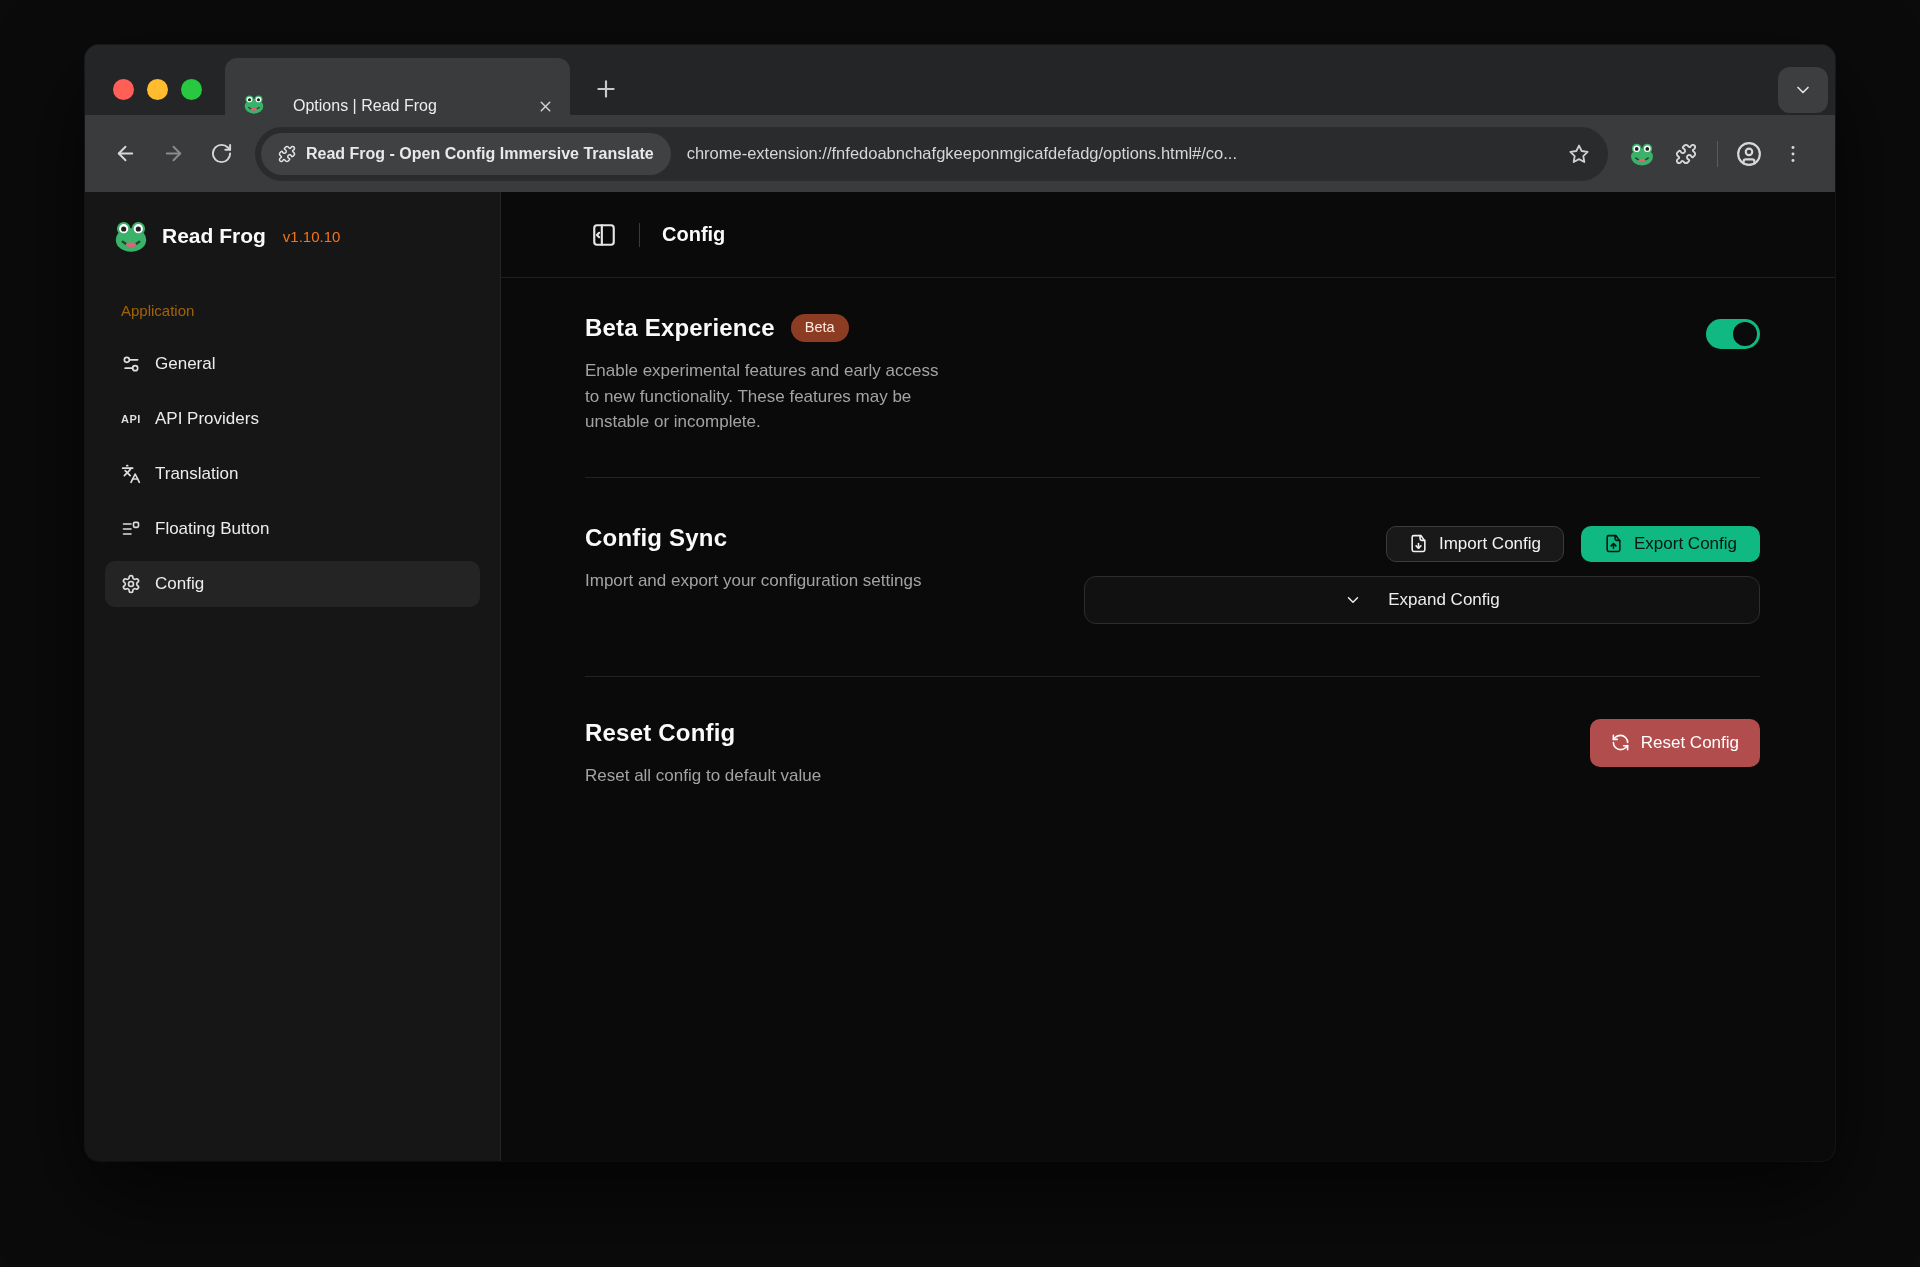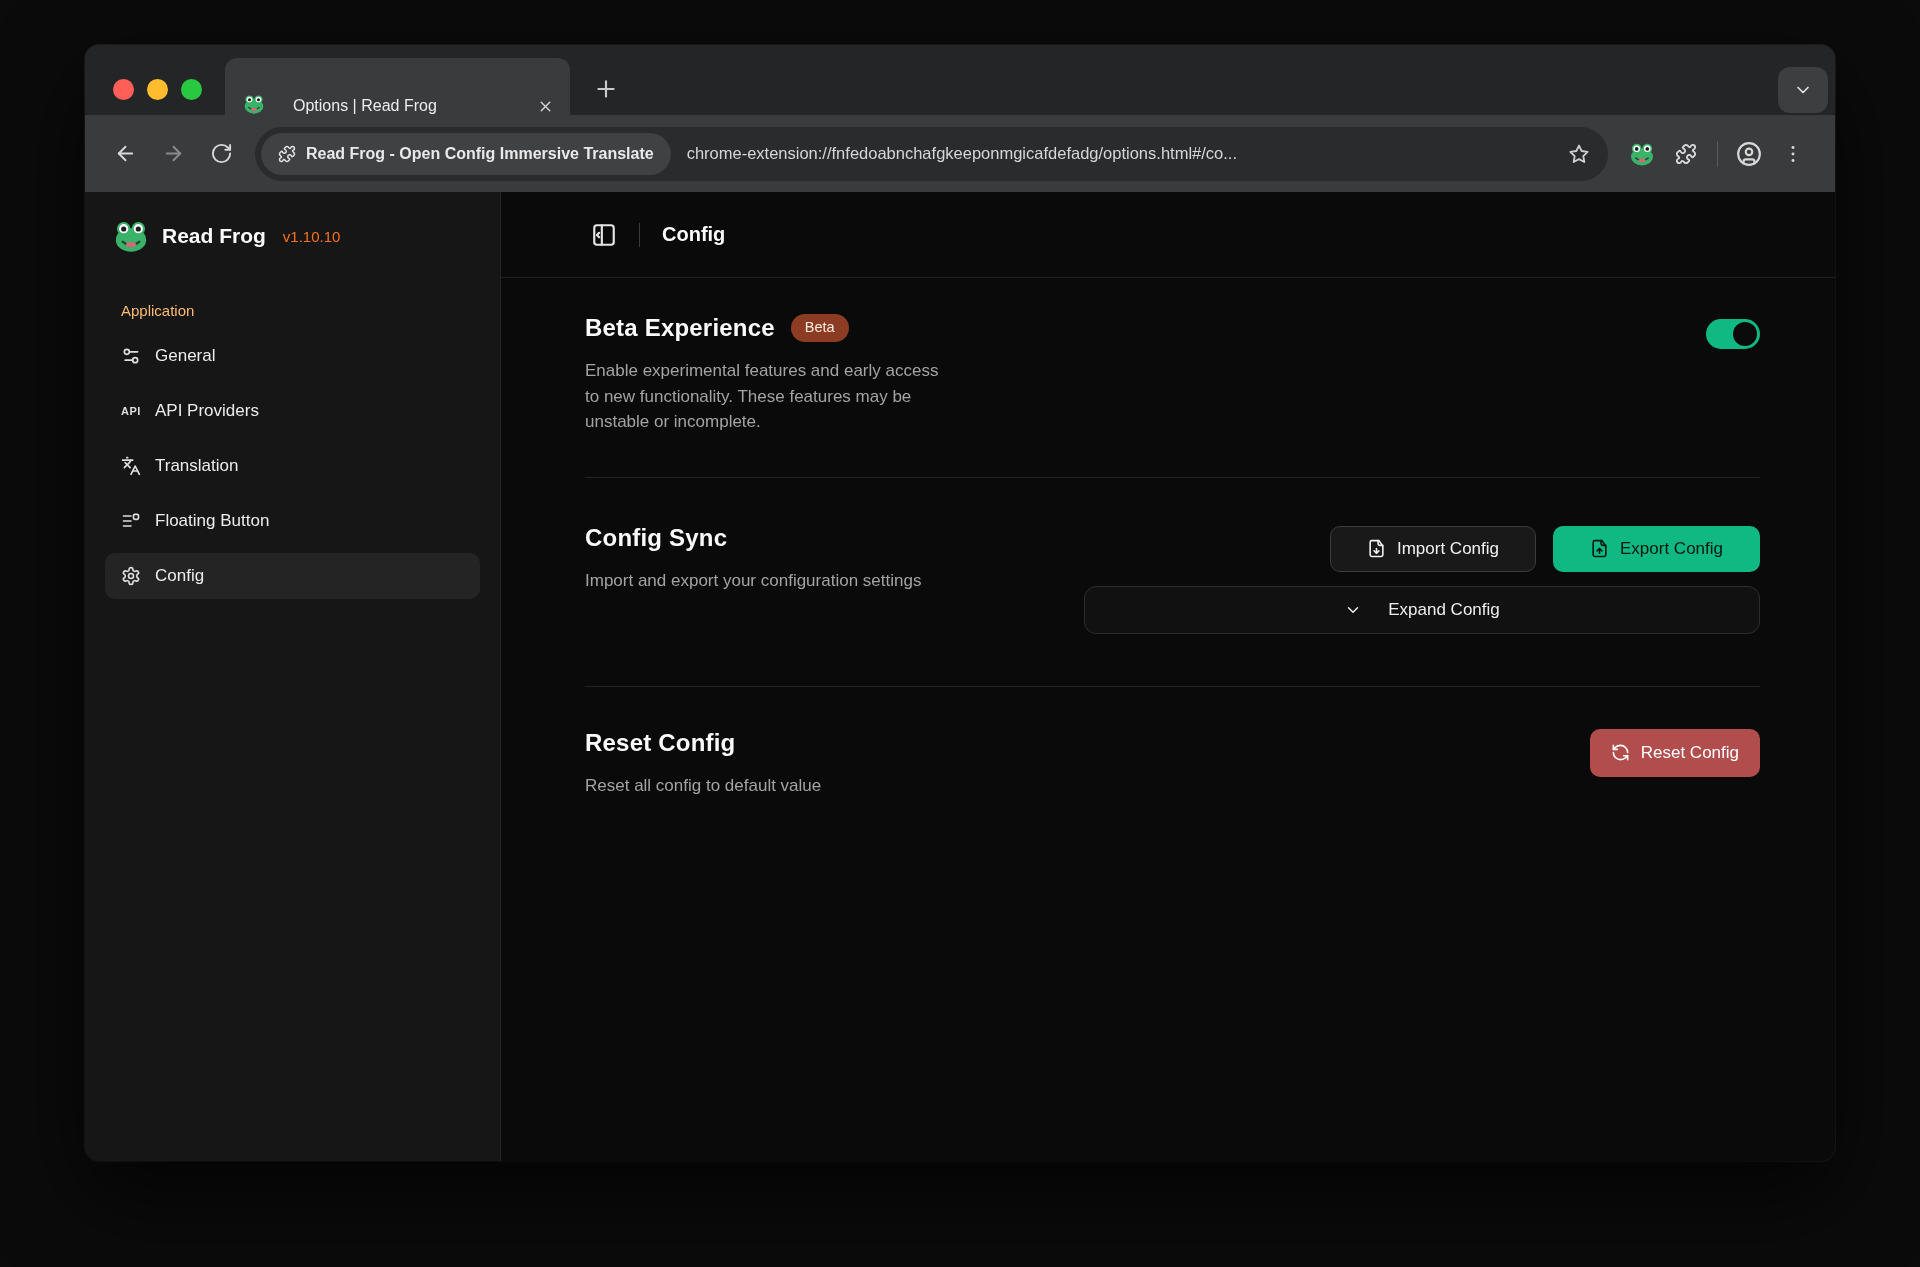--- a/index.html
+++ b/index.html
@@ -68,21 +68,21 @@
   .vsep { width: 1px; height: 26px; background: #5b5b5b; margin: 0 9px; }
 
   
   .app { flex: 1; min-height: 0; display: flex; background: #0a0a0a; }
 
   .sidebar { width: 416px; flex: none; background: #161616; border-right: 1px solid #242424; padding: 26px 20px 0; }
   .logo-row { display: flex; align-items: center; gap: 13px; padding-left: 8px; }
   .logo-row svg { width: 36px; height: 36px; flex: none; }
   .app-name { font-size: 21px; font-weight: 700; color: #fafafa; }
   .version { font-size: 15px; color: #f97316; margin-left: 4px; }
-  .side-label { margin: 48px 0 14px 16px; font-size: 15px; color: #fdba74; }
+  .side-label { margin: 48px 0 22px 16px; font-size: 15px; color: #a16207; }
   .nav-item {
     display: flex; align-items: center; gap: 14px; height: 46px; padding: 0 16px;
     margin-bottom: 9px; border-radius: 10px; color: #ececec; font-size: 17px; cursor: pointer;
   }
   .nav-item svg { width: 20px; height: 20px; color: #dedede; flex: none; }
   .nav-item.active { background: #242425; }
   .api-glyph { width: 20px; text-align: center; font-size: 11px; font-weight: 800; letter-spacing: .5px; color: #dedede; flex: none; }
 
   .main { flex: 1; min-width: 0; display: flex; flex-direction: column; }
   .main-header { height: 86px; flex: none; display: flex; align-items: center; padding-left: 90px; border-bottom: 1px solid #202020; }
@@ -105,21 +105,21 @@
   }
   .desc { margin-top: 16px; font-size: 17px; line-height: 1.5; color: #a3a3a3; }
   .desc-beta { max-width: 372px; }
 
   .toggle { width: 54px; height: 30px; border-radius: 15px; background: var(--green, #10b981); position: relative; margin-top: 5px; cursor: pointer; flex: none; }
   .toggle .knob { position: absolute; right: 3px; top: 3px; width: 24px; height: 24px; border-radius: 50%; background: #0b0b0b; }
 
   .sync-right { width: 676px; flex: none; display: flex; flex-direction: column; gap: 14px; margin-top: 2px; }
   .btn-row { display: flex; justify-content: flex-end; gap: 17px; }
   .btn {
-    display: inline-flex; align-items: center; gap: 11px; height: 46px; padding: 0 36px;
+    display: inline-flex; align-items: center; gap: 11px; height: 36px; padding: 0 22px;
     border-radius: 10px; font-size: 17px; font-weight: 500; cursor: pointer;
     border: 1px solid transparent; font-family: inherit;
   }
   .btn svg { width: 19px; height: 19px; flex: none; }
   .btn-outline { background: #191919; border-color: #3c3c3c; color: #f2f2f2; }
   .btn-green { background: var(--green, #10b981); color: #041710; }
   .btn-expand {
     width: 100%; height: 48px; border-radius: 12px; background: #111111;
     border: 1px solid #2d2d2d; color: #ededed; display: flex; align-items: center;
     justify-content: center; gap: 26px; font-size: 17px; cursor: pointer; font-family: inherit;

